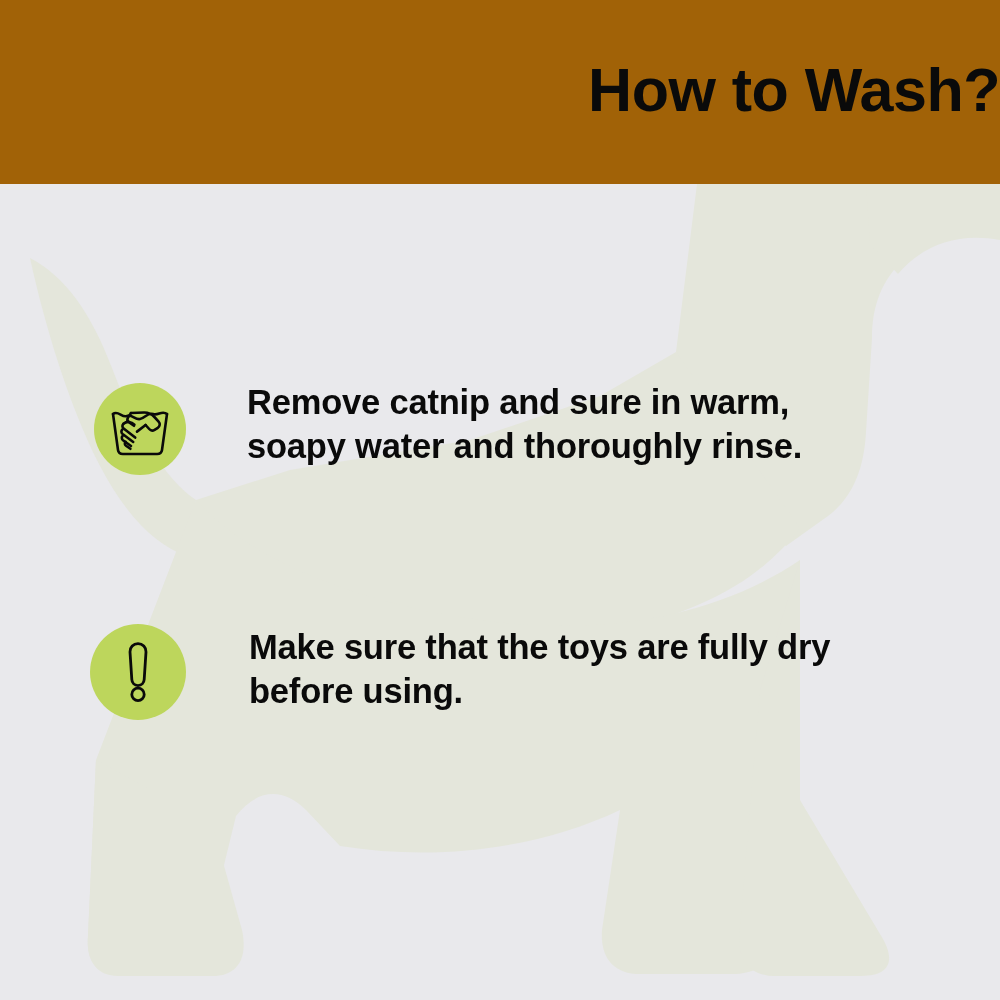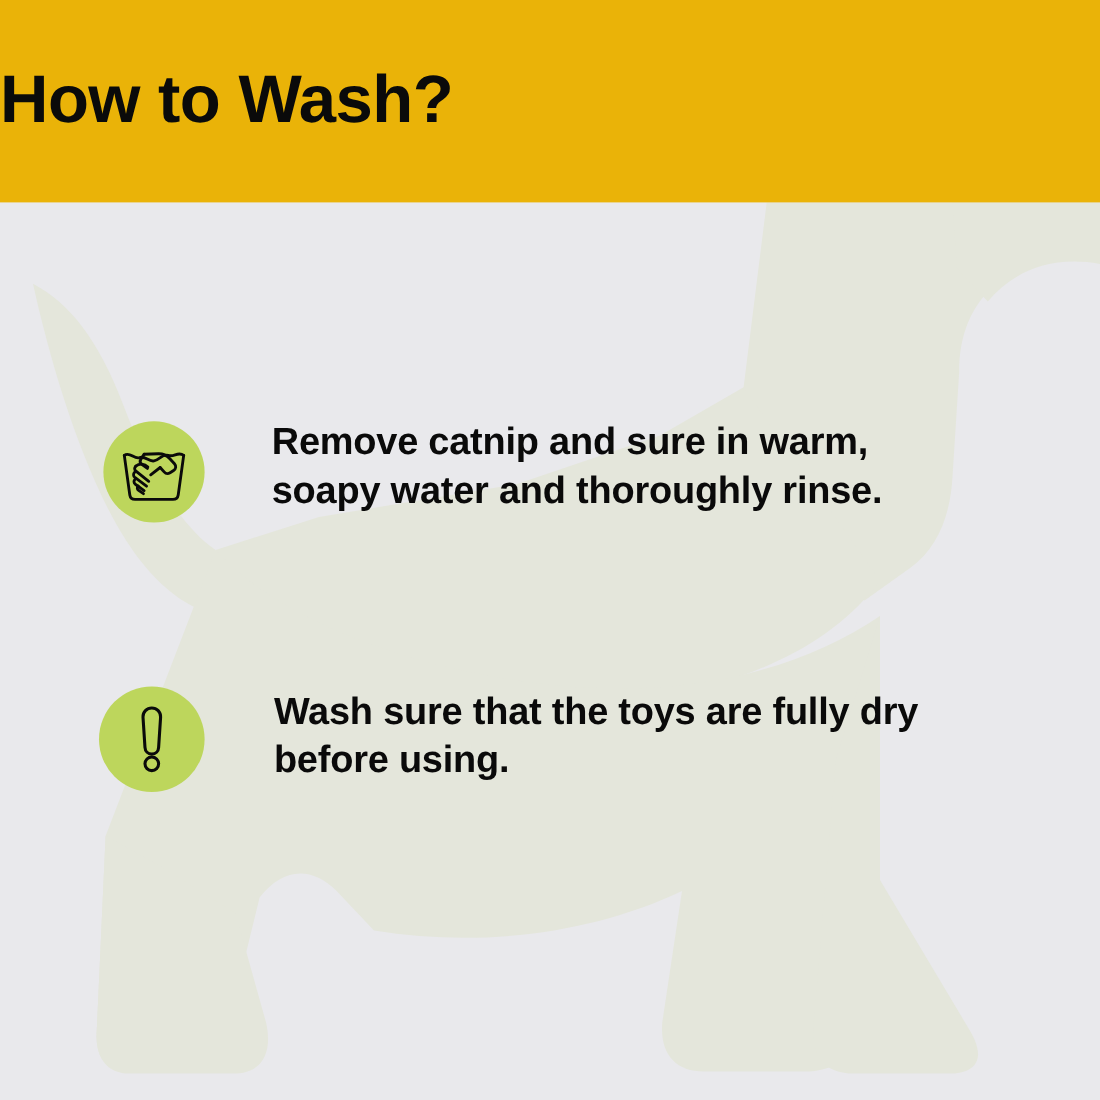--- a/index.html
+++ b/index.html
@@ -26,24 +26,24 @@
     pointer-events: none;
   }
 
   
   #header-band {
     position: absolute;
     left: 0;
     top: 0;
     width: 1000px;
     height: 184px;
-    background: #eab308;
+    background: #a16207;
     display: flex;
     align-items: center;
-    justify-content: flex-start;
+    justify-content: flex-end;
   }
   #header-title {
     font-size: 61px;
     font-weight: 700;
     letter-spacing: -0.5px;
     color: #0A0A0A;
     line-height: 1;
     margin: 0;
     padding-bottom: 4px;
   }
@@ -155,17 +155,17 @@
     <div class="badge">
       <svg width="34" height="62" viewBox="0 0 34 62">
         <g fill="none" stroke="#0A0A0A" stroke-width="2.8" stroke-linecap="round" stroke-linejoin="round">
           <path d="M 17,2.6 C 21.6,2.6 25.2,6.3 25,10.9 L 23.2,38.4
                    C 23,42 20.4,44.6 17,44.6 C 13.6,44.6 11,42 10.8,38.4
                    L 9,10.9 C 8.8,6.3 12.4,2.6 17,2.6 Z"></path>
           <circle cx="17" cy="53.4" r="6.2"></circle>
         </g>
       </svg>
     </div>
-    <div class="instruction-text">Wash sure that the toys are fully dry
+    <div class="instruction-text">Make sure that the toys are fully dry
 before using.</div>
   </div>
 
 </div>
 
 </body></html>

